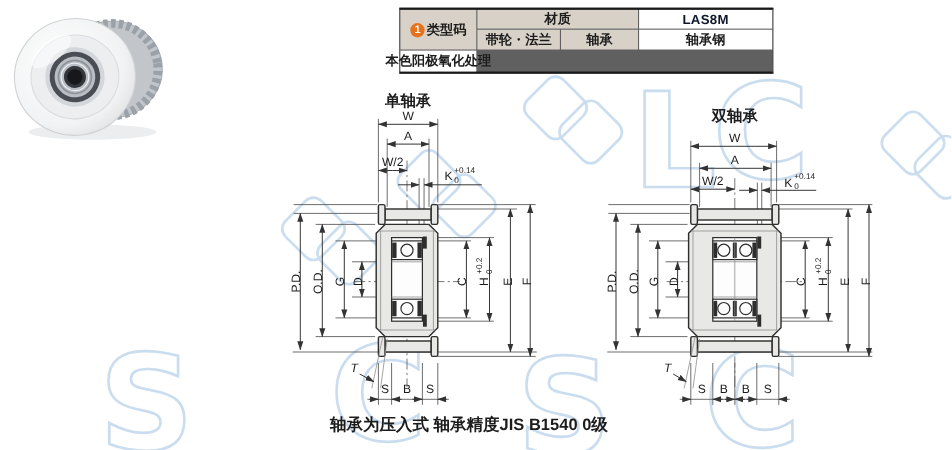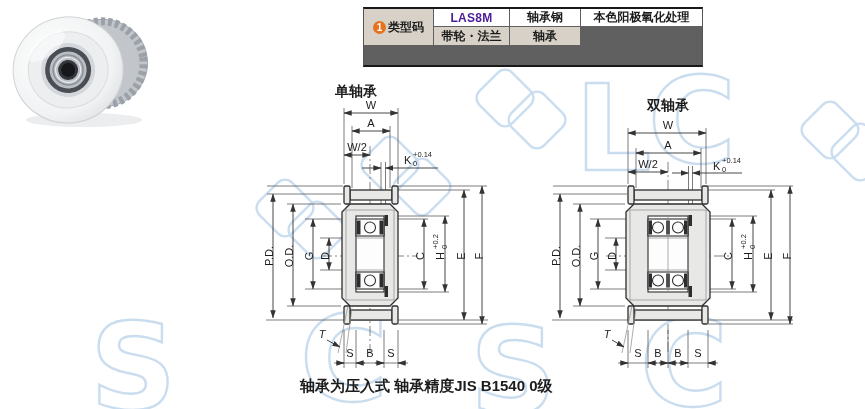--- a/index.html
+++ b/index.html
@@ -14,21 +14,21 @@
   .spec .cell{display:flex;align-items:center;justify-content:center;
         font-size:12px;font-weight:700;background:#d7d1c8;white-space:nowrap;}
   .spec .data{background:#ffffff;}
   .c-type{grid-row:1/3;grid-column:1;}
   .c-mat{grid-row:1;grid-column:2/4;}
   .c-surf{grid-row:1/3;grid-column:4;}
   .c-sub1{grid-row:2;grid-column:2;}
   .c-sub2{grid-row:2;grid-column:3;}
   .badge{display:inline-block;width:13px;height:13px;border-radius:50%;background:#e8721c;
          color:#fff;font-size:10px;line-height:13px;text-align:center;font-weight:700;margin-right:2px;}
-  .code{color:#4c1d95;font-size:11.5px;letter-spacing:.3px;text-align:center;}
+  .code{color:#0f172a;font-size:11.5px;letter-spacing:.3px;text-align:center;}
   
   .dtitle{position:absolute;width:110px;text-align:center;font-size:14px;font-weight:700;}
   .footnote{position:absolute;left:300px;top:377px;width:460px;text-align:left;
             font-size:15px;font-weight:700;}
   
   .ol{fill:#e8e8e6;stroke:#2e2e2e;stroke-width:1.3;}
   .wh{fill:#fdfdfd;stroke:#2e2e2e;stroke-width:1.1;}
   .dk{fill:#2e2e2e;stroke:none;}
   .thin{fill:none;stroke:#8a8a8a;stroke-width:.7;}
   .ext{fill:none;stroke:#5a5a5a;stroke-width:.8;}
@@ -90,28 +90,29 @@
       <circle cx="64" cy="66" r="7" fill="#17181b"></circle>
       <ellipse cx="46" cy="40" rx="22" ry="9" fill="#ffffff" opacity=".55" transform="rotate(-30 46 40)"></ellipse>
     </g>
   </svg>
 
   <div class="spec">
     <div class="cell c-type">
       <span class="badge">1</span>
       <span>类型码</span>
     </div>
+    <div class="cell c-mat">材质</div>
     <div class="cell c-sub1">带轮・法兰</div>
     <div class="cell c-sub2">轴承</div>
     <div class="cell data code">LAS8M</div>
     <div class="cell data">轴承钢</div>
     <div class="cell data">本色阳极氧化处理</div>
   </div>
 
-  <div class="dtitle" style="left:301px;top:83px">单轴承</div>
+  <div class="dtitle" style="left:316px;top:83px">单轴承</div>
   <div class="dtitle" style="left:613px;top:97px">双轴承</div>
 
   <svg class="layer" width="865" height="409">
     <defs>
       <marker id="ar" viewBox="0 0 10 8" refX="9.5" refY="4" markerWidth="9" markerHeight="7.2" orient="auto">
         <path d="M0,0.6L10,4L0,7.4Z" fill="#333"></path>
       </marker>
     </defs>
 
     <g>

